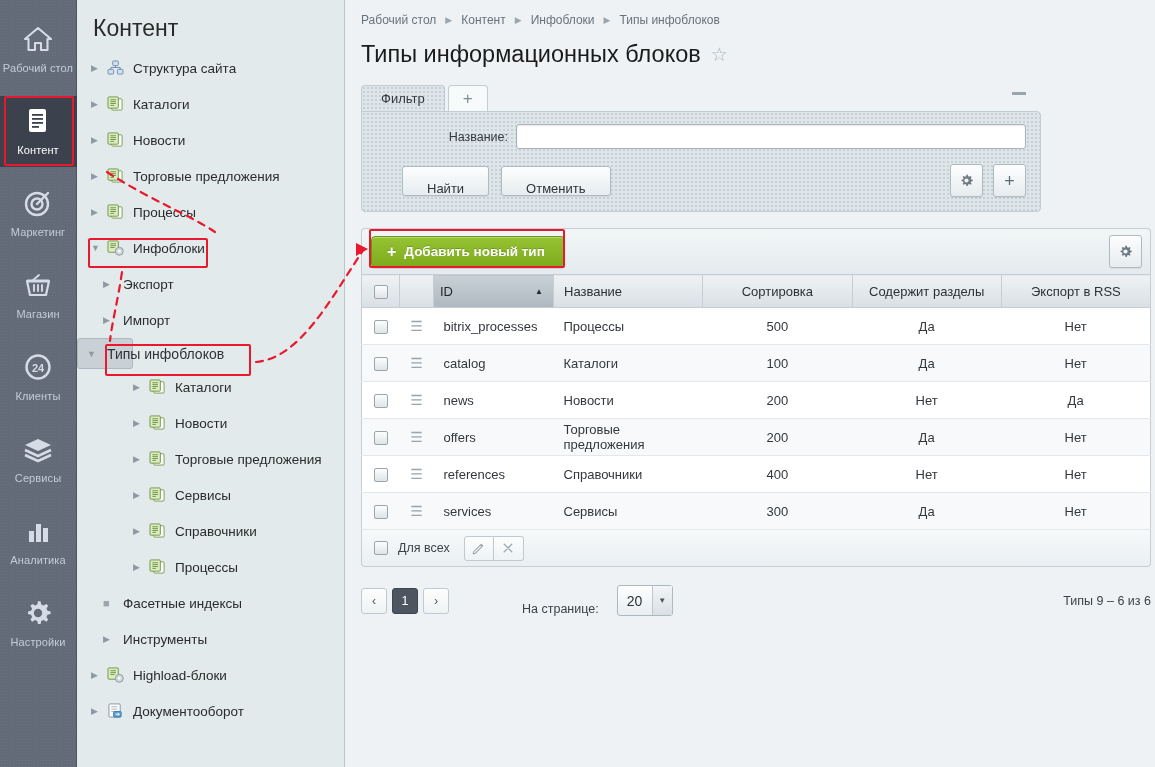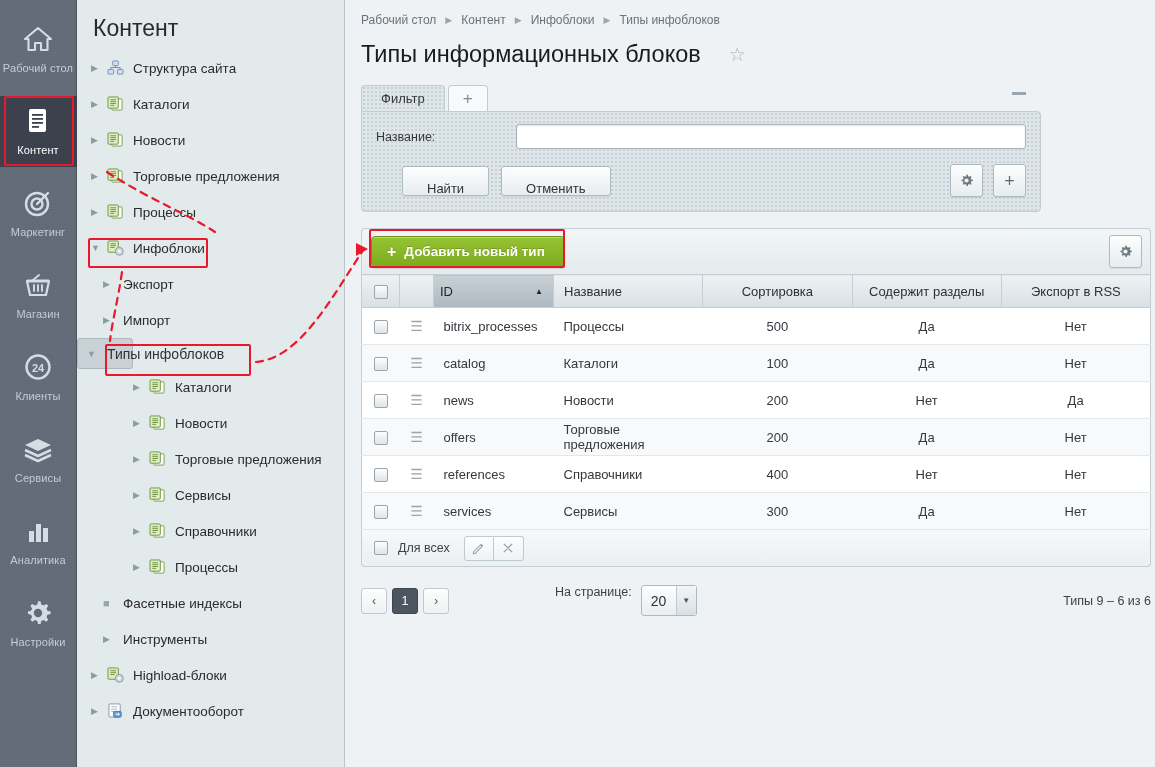--- a/index.html
+++ b/index.html
@@ -59,21 +59,21 @@
   .lvl1 { padding-left: 14px; }
   .lvl2 { padding-left: 26px; }
   .lvl3 { padding-left: 56px; }
 
   
   .main { flex: 1 1 auto; height: 767px; padding: 10px 0 0 14px; overflow: hidden; }
   .crumbs { display: flex; align-items: center; font-size: 12px; color: #68737d; padding: 3px 0 0 2px; }
   .crumbs .c { cursor: pointer; }
   .crumbs .sep { margin: 0 9px; color: #9aa6ad; font-size: 9px; }
   .ptitle {
-    display: flex; align-items: center; gap: 28px;
+    display: flex; align-items: center; gap: 10px;
     font-size: 23.5px; color: #1b1b1b; padding: 14px 0 0 2px; font-weight: normal;
   }
   .star { color: #aab4bb; font-size: 19px; cursor: pointer; }
 
   
   .fwrap { width: 680px; margin: 17px 0 0 2px; position: relative; }
   .ftabs { display: flex; align-items: flex-end; height: 27px; }
   .ftab {
     height: 27px; line-height: 26px; padding: 0 19px; font-size: 13px; color: #33383d;
     border: 1px solid #c3ccd1; border-bottom: none; border-radius: 4px 4px 0 0;
@@ -90,21 +90,21 @@
     background: #dfe6e9;
     background-image: radial-gradient(rgba(140,155,165,.30) .8px, transparent .9px);
     background-size: 4px 4px;
     padding: 12px 14px 14px; position: relative;
   }
   .minus {
     position: absolute; right: 14px; top: -20px; width: 14px; height: 3px;
     background: #9aa6ad; cursor: pointer;
   }
   .frow { display: flex; align-items: center; }
-  .flabel { font-size: 12.5px; color: #33383d; width: 140px; text-align: left; padding-right: 8px; }
+  .flabel { font-size: 12.5px; color: #33383d; width: 140px; text-align: right; padding-right: 8px; }
   .finput {
     flex: 1 1 auto; height: 25px; border: 1px solid #a9b4bb; border-radius: 3px;
     background: #fff; box-shadow: inset 0 1px 2px rgba(0,0,0,.10);
     padding: 0 6px; font-size: 13px; font-family: "Liberation Sans", sans-serif;
   }
   .frow2 { display: flex; align-items: center; margin-top: 15px; padding-left: 26px; }
   .btn {
     border: 1px solid #b0bac1; border-radius: 3px;
     background: linear-gradient(#fdfefe, #e6ecef);
     box-shadow: 0 1px 1px rgba(0,0,0,.07);
@@ -182,21 +182,21 @@
 
   
   .pager { width: 790px; margin: 18px 0 0 2px; display: flex; align-items: center; }
   .pg {
     min-width: 26px; height: 26px; border: 1px solid #c0c9cf; border-radius: 3px;
     background: linear-gradient(#fdfefe, #eef2f4); margin-right: 5px;
     display: flex; align-items: center; justify-content: center;
     font-size: 12.5px; color: #4d555c; cursor: pointer;
   }
   .pg.cur { background: #4c5560; border-color: #3e464f; color: #fff; }
-  .perpage { display: flex; align-items: flex-start; gap: 9px; margin-left: 101px; }
+  .perpage { display: flex; align-items: flex-end; gap: 18px; margin-left: 68px; }
   .perpage .lbl { font-size: 12.5px; color: #3c4247; }
   .sel {
     width: 56px; height: 31px; border: 1px solid #aeb8bf; border-radius: 3px;
     background: linear-gradient(#fdfefe, #e9eef1);
     display: flex; align-items: center; position: relative; padding-left: 9px;
     font-size: 14px; color: #2d3338; cursor: pointer;
   }
   .sel .cv {
     position: absolute; right: 0; top: 0; width: 20px; height: 29px;
     background: linear-gradient(#f2f5f7, #d9e0e4); border-left: 1px solid #bfc8ce;

